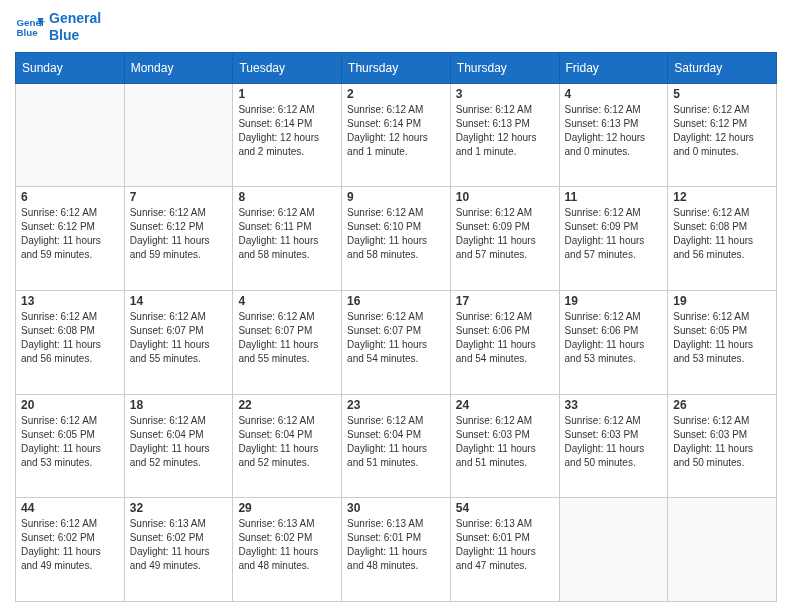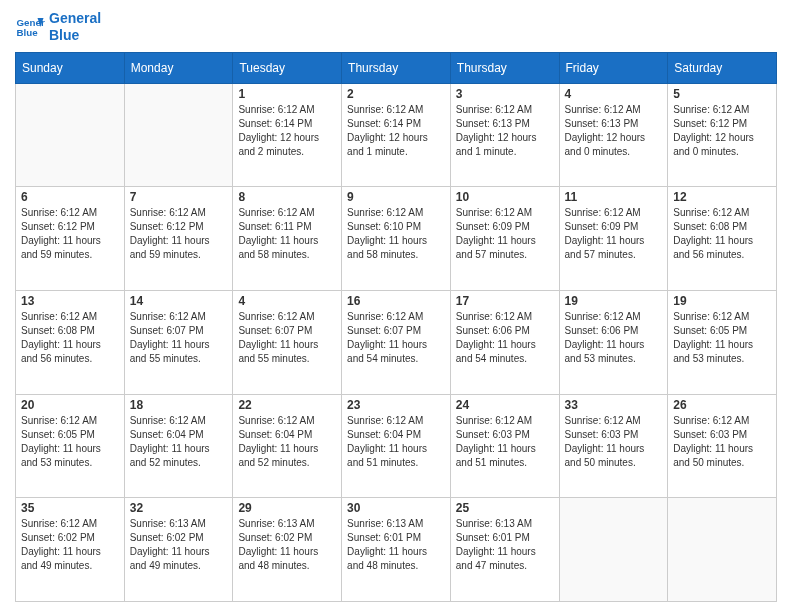--- a/index.html
+++ b/index.html
@@ -291,21 +291,21 @@
           </td>
           <td>
             <span class="day-num">26</span>
             <div class="day-info" style="white-space: pre-line;">Sunrise: 6:12 AM
 Sunset: 6:03 PM
 Daylight: 11 hours and 50 minutes.</div>
           </td>
         </tr>
         <tr>
           <td>
-            <span class="day-num">35</span>
+            <span class="day-num">44</span>
             <div class="day-info" style="white-space: pre-line;">Sunrise: 6:12 AM
 Sunset: 6:02 PM
 Daylight: 11 hours and 49 minutes.</div>
           </td>
           <td>
             <span class="day-num">32</span>
             <div class="day-info" style="white-space: pre-line;">Sunrise: 6:13 AM
 Sunset: 6:02 PM
 Daylight: 11 hours and 49 minutes.</div>
           </td>
@@ -315,21 +315,21 @@
 Sunset: 6:02 PM
 Daylight: 11 hours and 48 minutes.</div>
           </td>
           <td>
             <span class="day-num">30</span>
             <div class="day-info" style="white-space: pre-line;">Sunrise: 6:13 AM
 Sunset: 6:01 PM
 Daylight: 11 hours and 48 minutes.</div>
           </td>
           <td>
-            <span class="day-num">25</span>
+            <span class="day-num">54</span>
             <div class="day-info" style="white-space: pre-line;">Sunrise: 6:13 AM
 Sunset: 6:01 PM
 Daylight: 11 hours and 47 minutes.</div>
           </td>
           <td class="empty-cell"></td>
           <td class="empty-cell"></td>
         </tr>
       </tbody>
   </table>
 </div>

